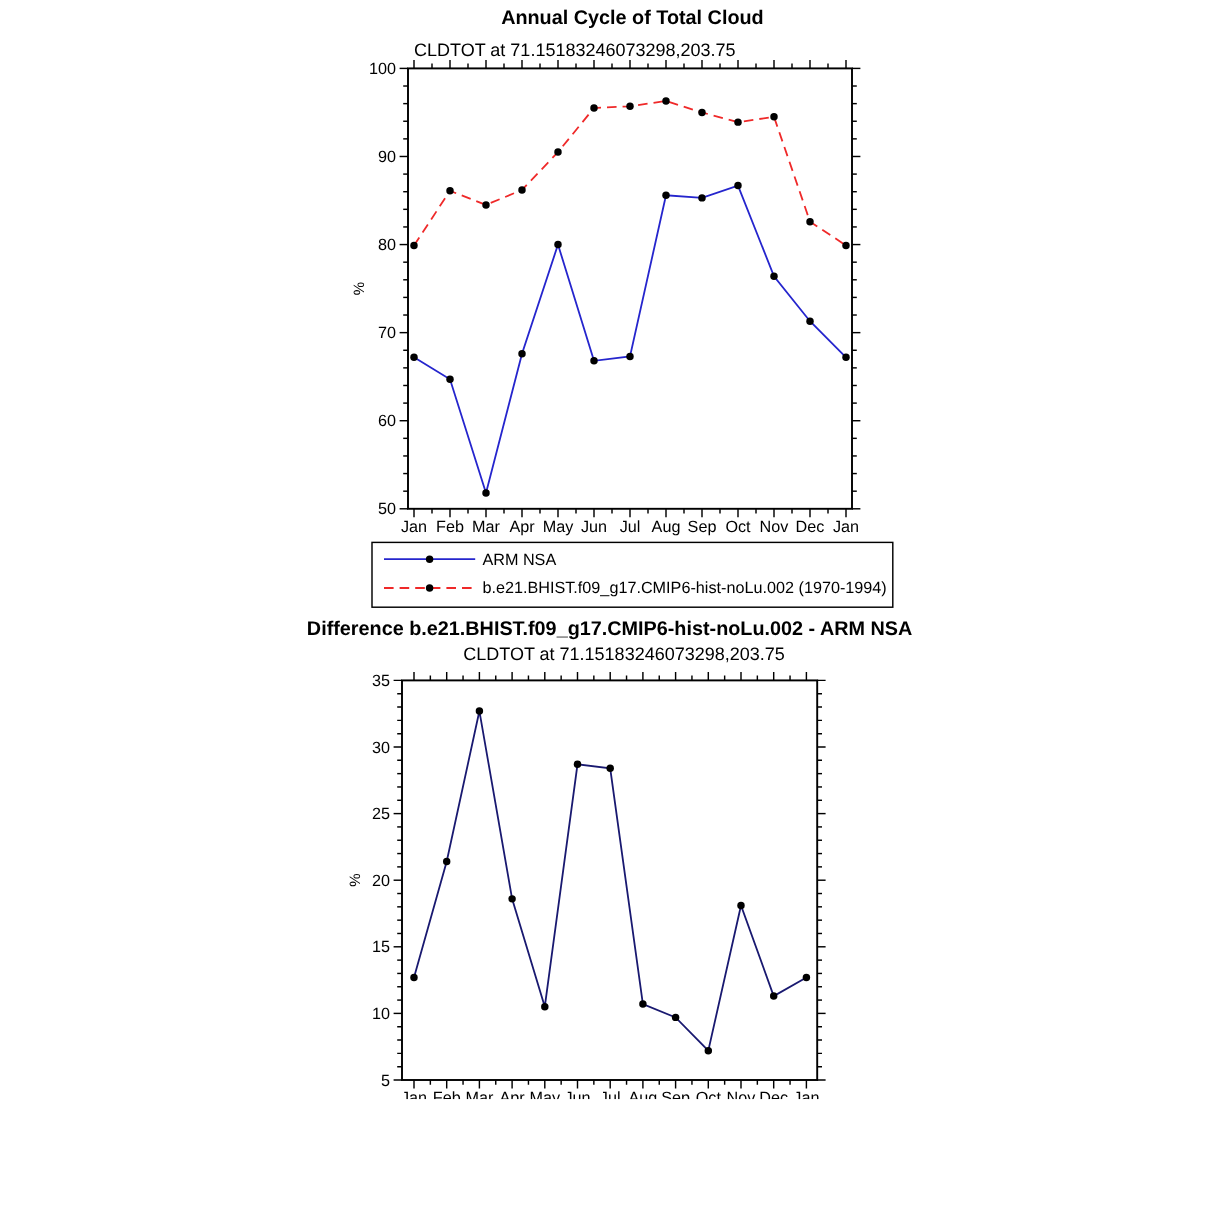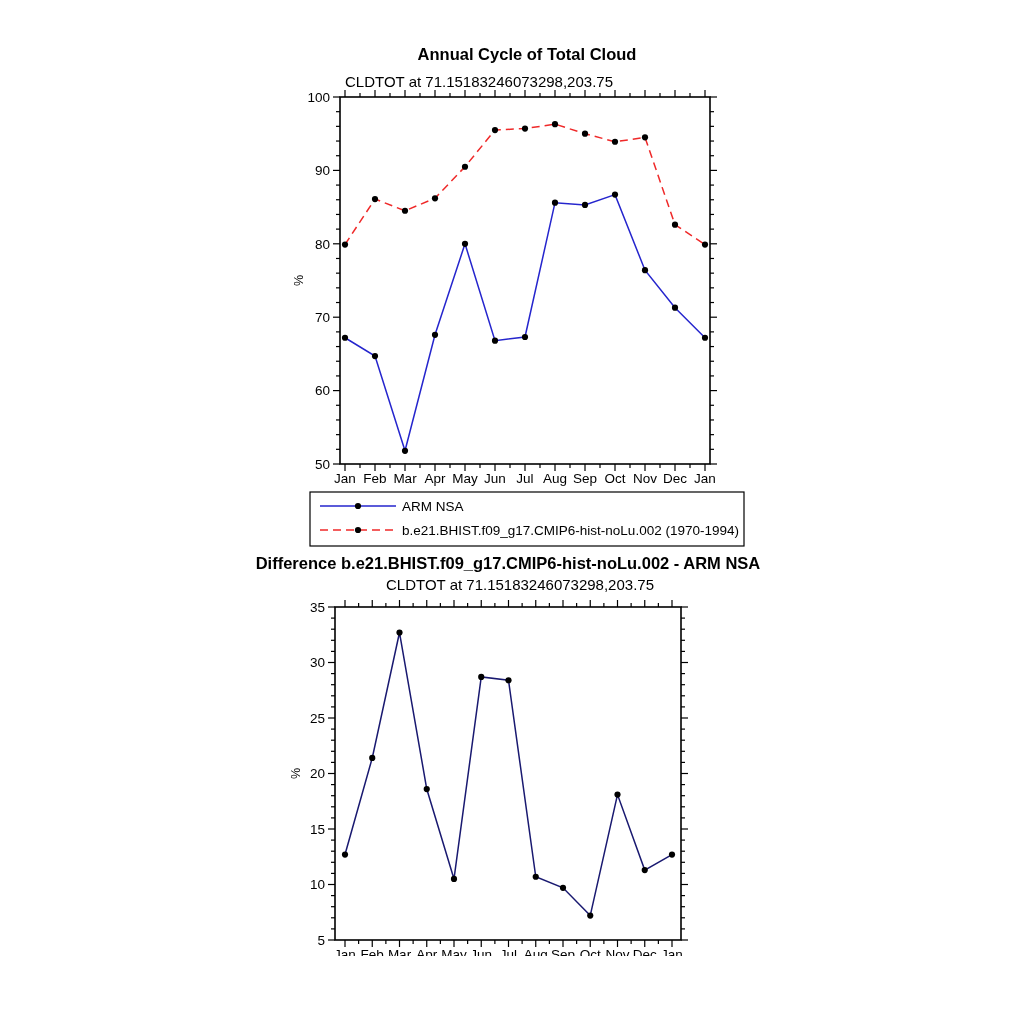--- a/index.html
+++ b/index.html
@@ -1,18 +1,18 @@
 <!DOCTYPE html>
 <html><head>
 <meta charset="utf-8">
 <style>
   html,body{margin:0;padding:0;background:#ffffff;}
   .page{
     position:relative;width:1024px;height:916px;background:#ffffff;
-    font-family:"Liberation Sans",sans-serif;overflow:hidden;margin-top:40px;
+    font-family:"Liberation Sans",sans-serif;overflow:hidden;
   }
   .chart-svg{position:absolute;left:0;display:block;}
   #chart-svg-0{top:0;}
   #chart-svg-1{top:515px;}
   svg text{fill:#000000;}
   .title{font-size:16.5px;font-weight:bold;text-anchor:middle;}
   .subtitle{font-size:15px;}
   .tick-label{font-size:13.5px;}
   .axis-title{font-size:12.5px;text-anchor:middle;}
   .tick{stroke:#000000;stroke-width:1.2;}

